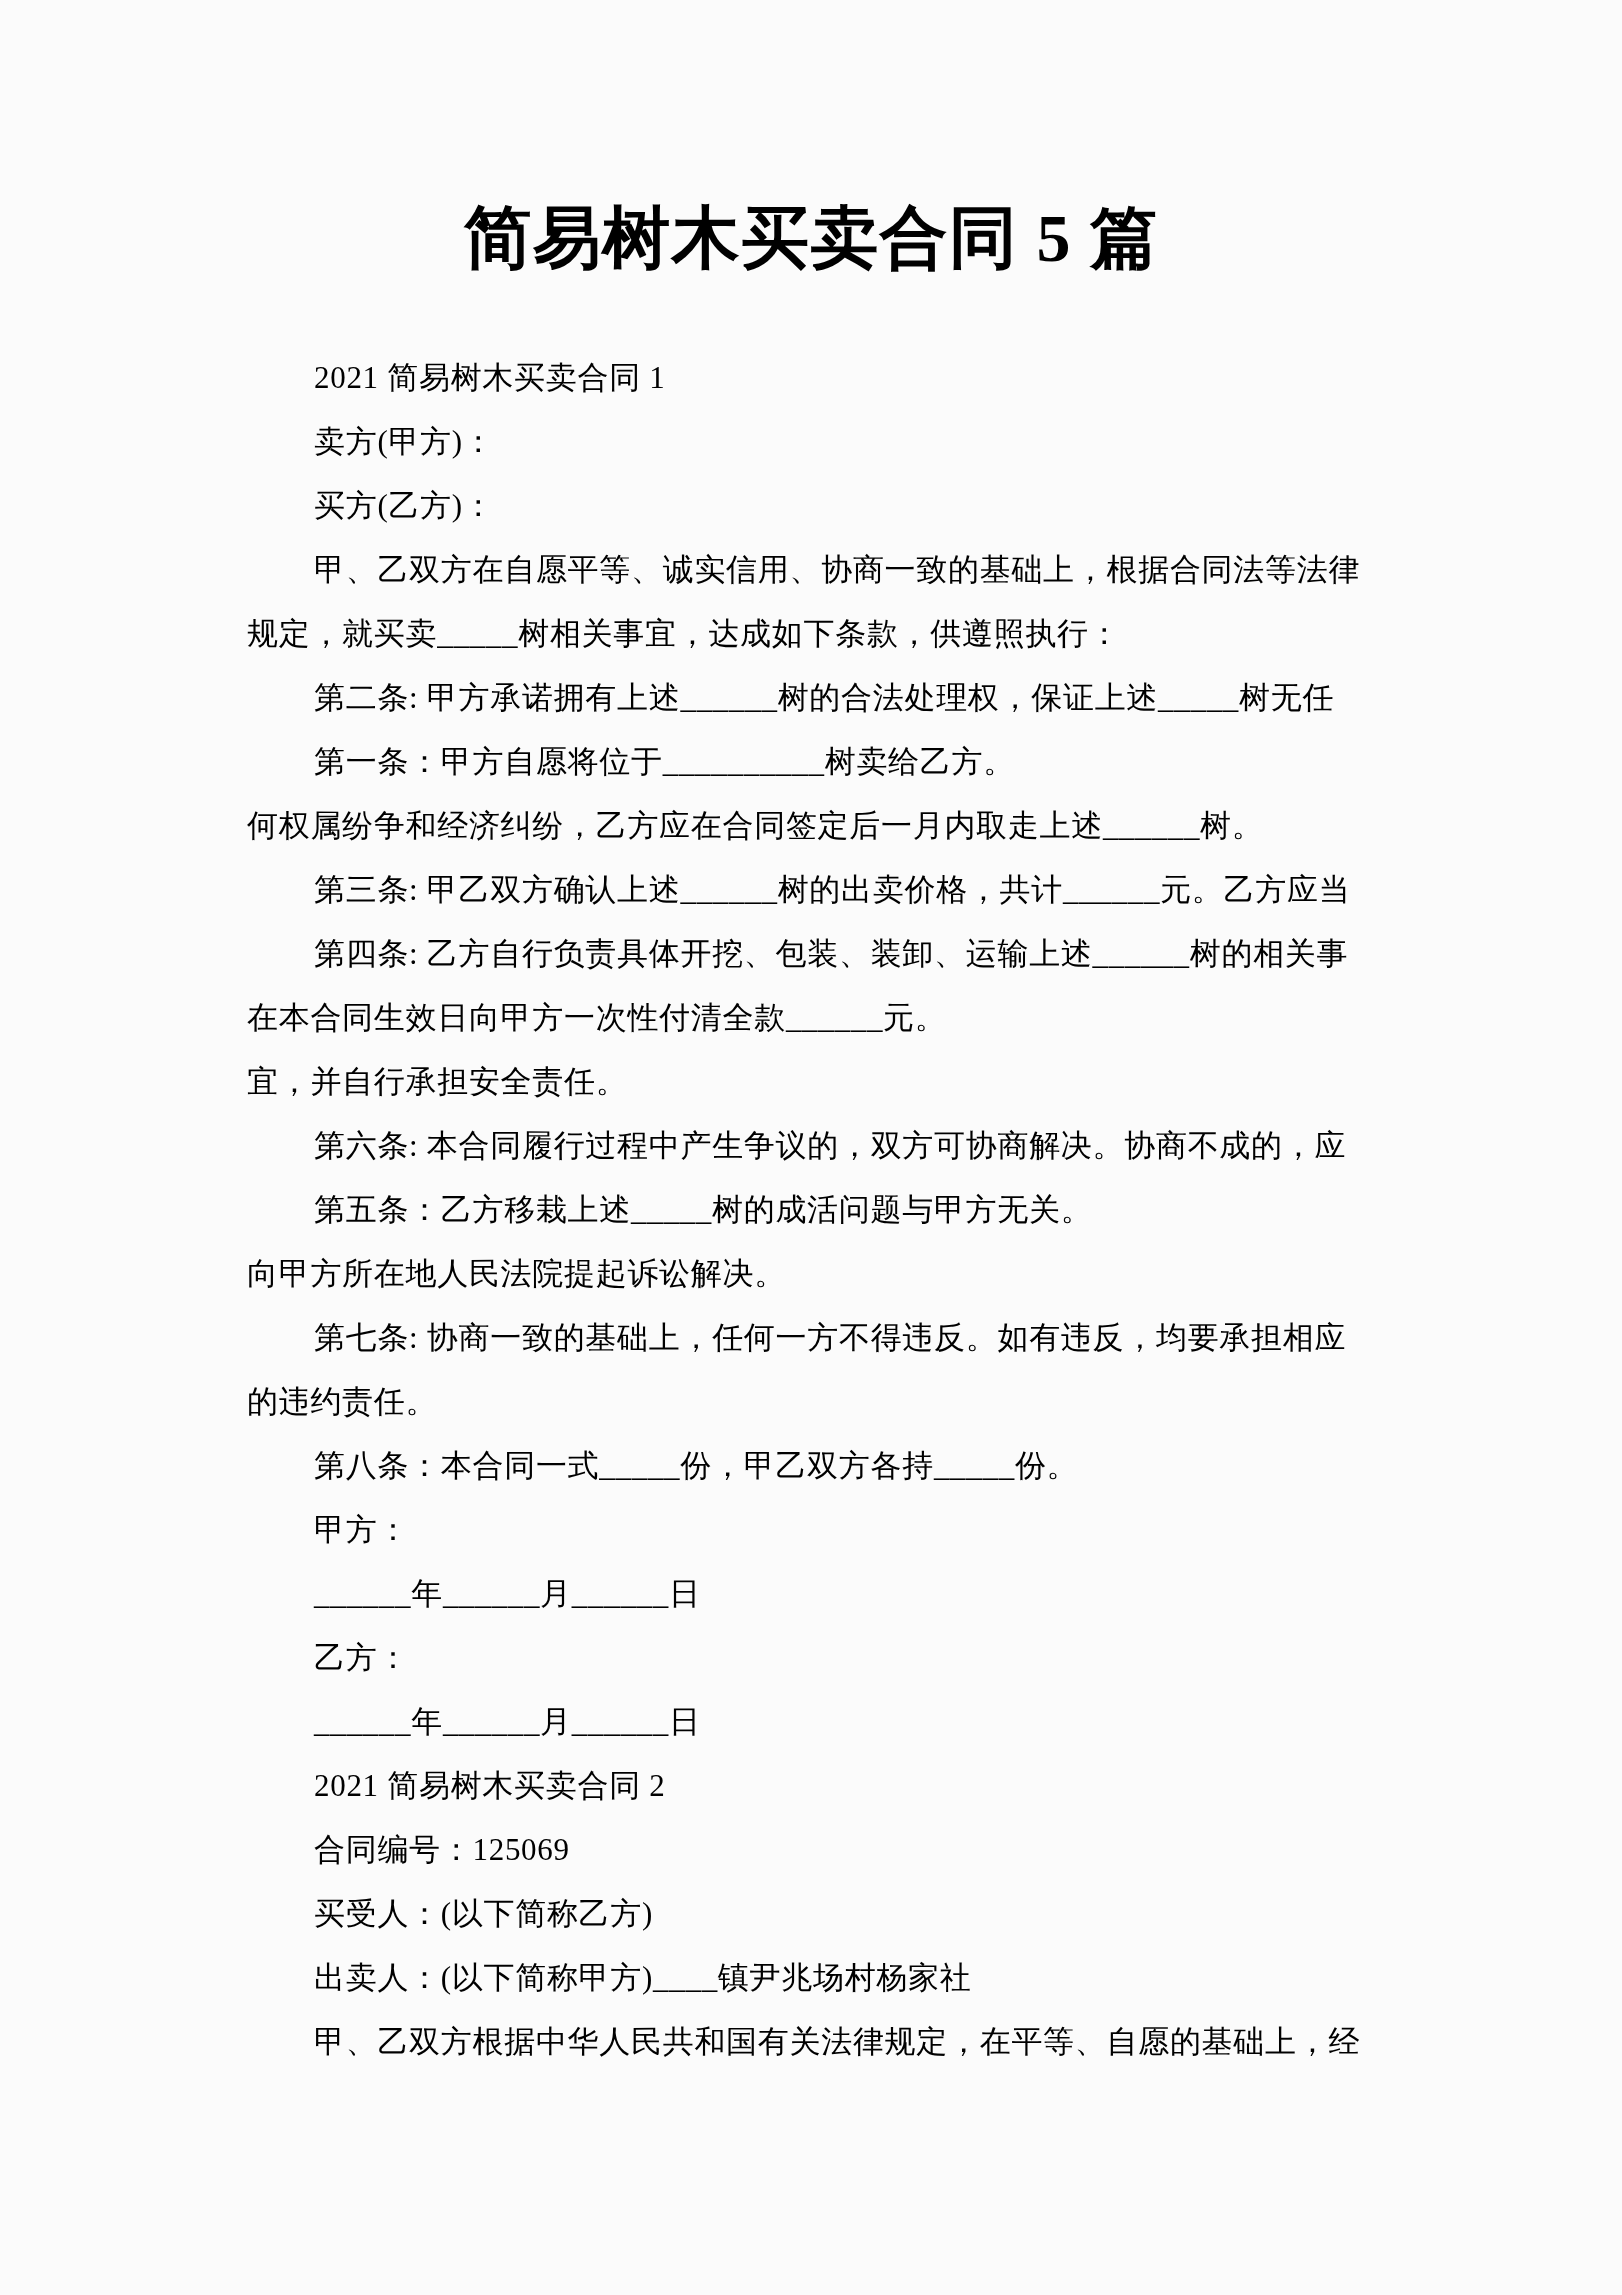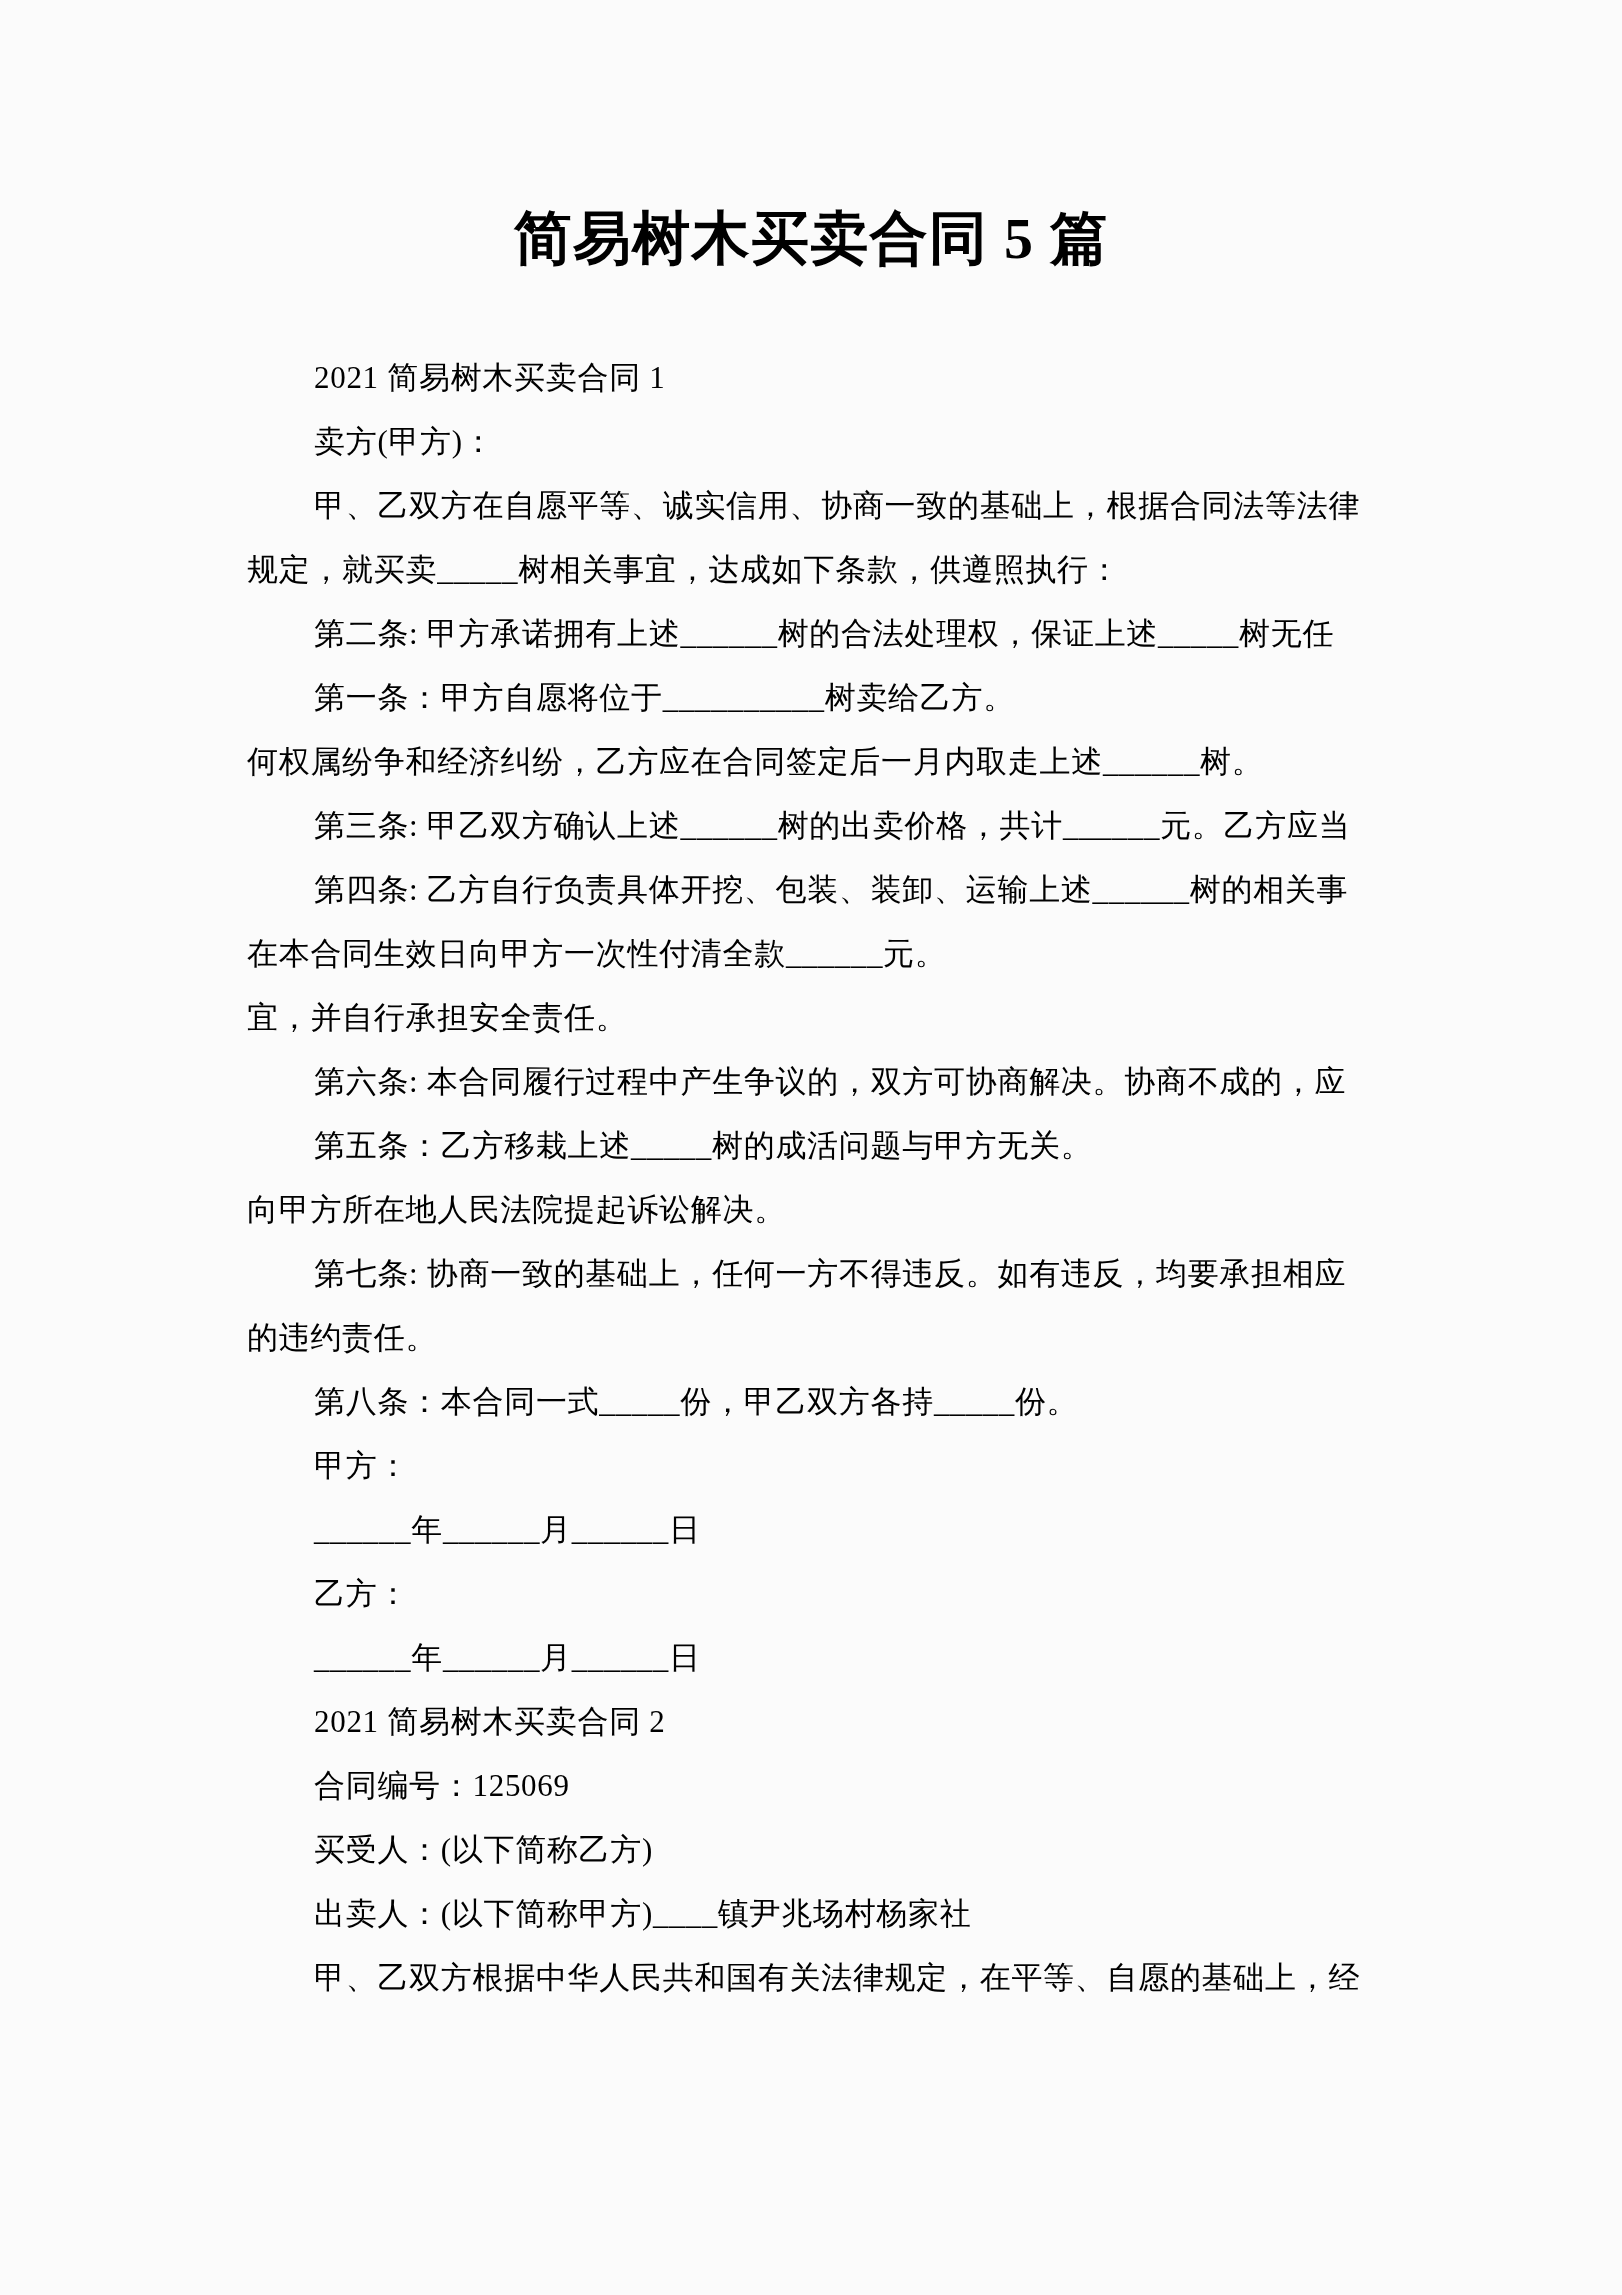--- a/index.html
+++ b/index.html
@@ -15,21 +15,21 @@
     overflow: hidden;
     font-family: "Liberation Serif", "DejaVu Serif", serif;
     color: #000000;
   }
   .doc-title {
     position: absolute;
     top: 196px;
     left: 0;
     width: 1623px;
     text-align: center;
-    font-size: 58px;
+    font-size: 68px;
     line-height: 85px;
     font-weight: bold;
     white-space: pre;
     letter-spacing: 1.3px;
   }
   .doc-body {
     position: absolute;
     top: 346px;
     left: 247px;
     width: 1178px;
@@ -46,20 +46,21 @@
   }
 </style>
 </head>
 <body>
 
 <div class="page">
   <div class="doc-title">简易树木买卖合同 5 篇</div>
   <div class="doc-body">
       <div class="line indent">2021 简易树木买卖合同 1</div>
       <div class="line indent">卖方(甲方)：</div>
+      <div class="line indent">买方(乙方)：</div>
       <div class="line indent">甲、乙双方在自愿平等、诚实信用、协商一致的基础上，根据合同法等法律</div>
       <div class="line">规定，就买卖_____树相关事宜，达成如下条款，供遵照执行：</div>
       <div class="line indent">第二条: 甲方承诺拥有上述______树的合法处理权，保证上述_____树无任</div>
       <div class="line indent">第一条：甲方自愿将位于__________树卖给乙方。</div>
       <div class="line">何权属纷争和经济纠纷，乙方应在合同签定后一月内取走上述______树。</div>
       <div class="line indent">第三条: 甲乙双方确认上述______树的出卖价格，共计______元。乙方应当</div>
       <div class="line indent">第四条: 乙方自行负责具体开挖、包装、装卸、运输上述______树的相关事</div>
       <div class="line">在本合同生效日向甲方一次性付清全款______元。</div>
       <div class="line">宜，并自行承担安全责任。</div>
       <div class="line indent">第六条: 本合同履行过程中产生争议的，双方可协商解决。协商不成的，应</div>

